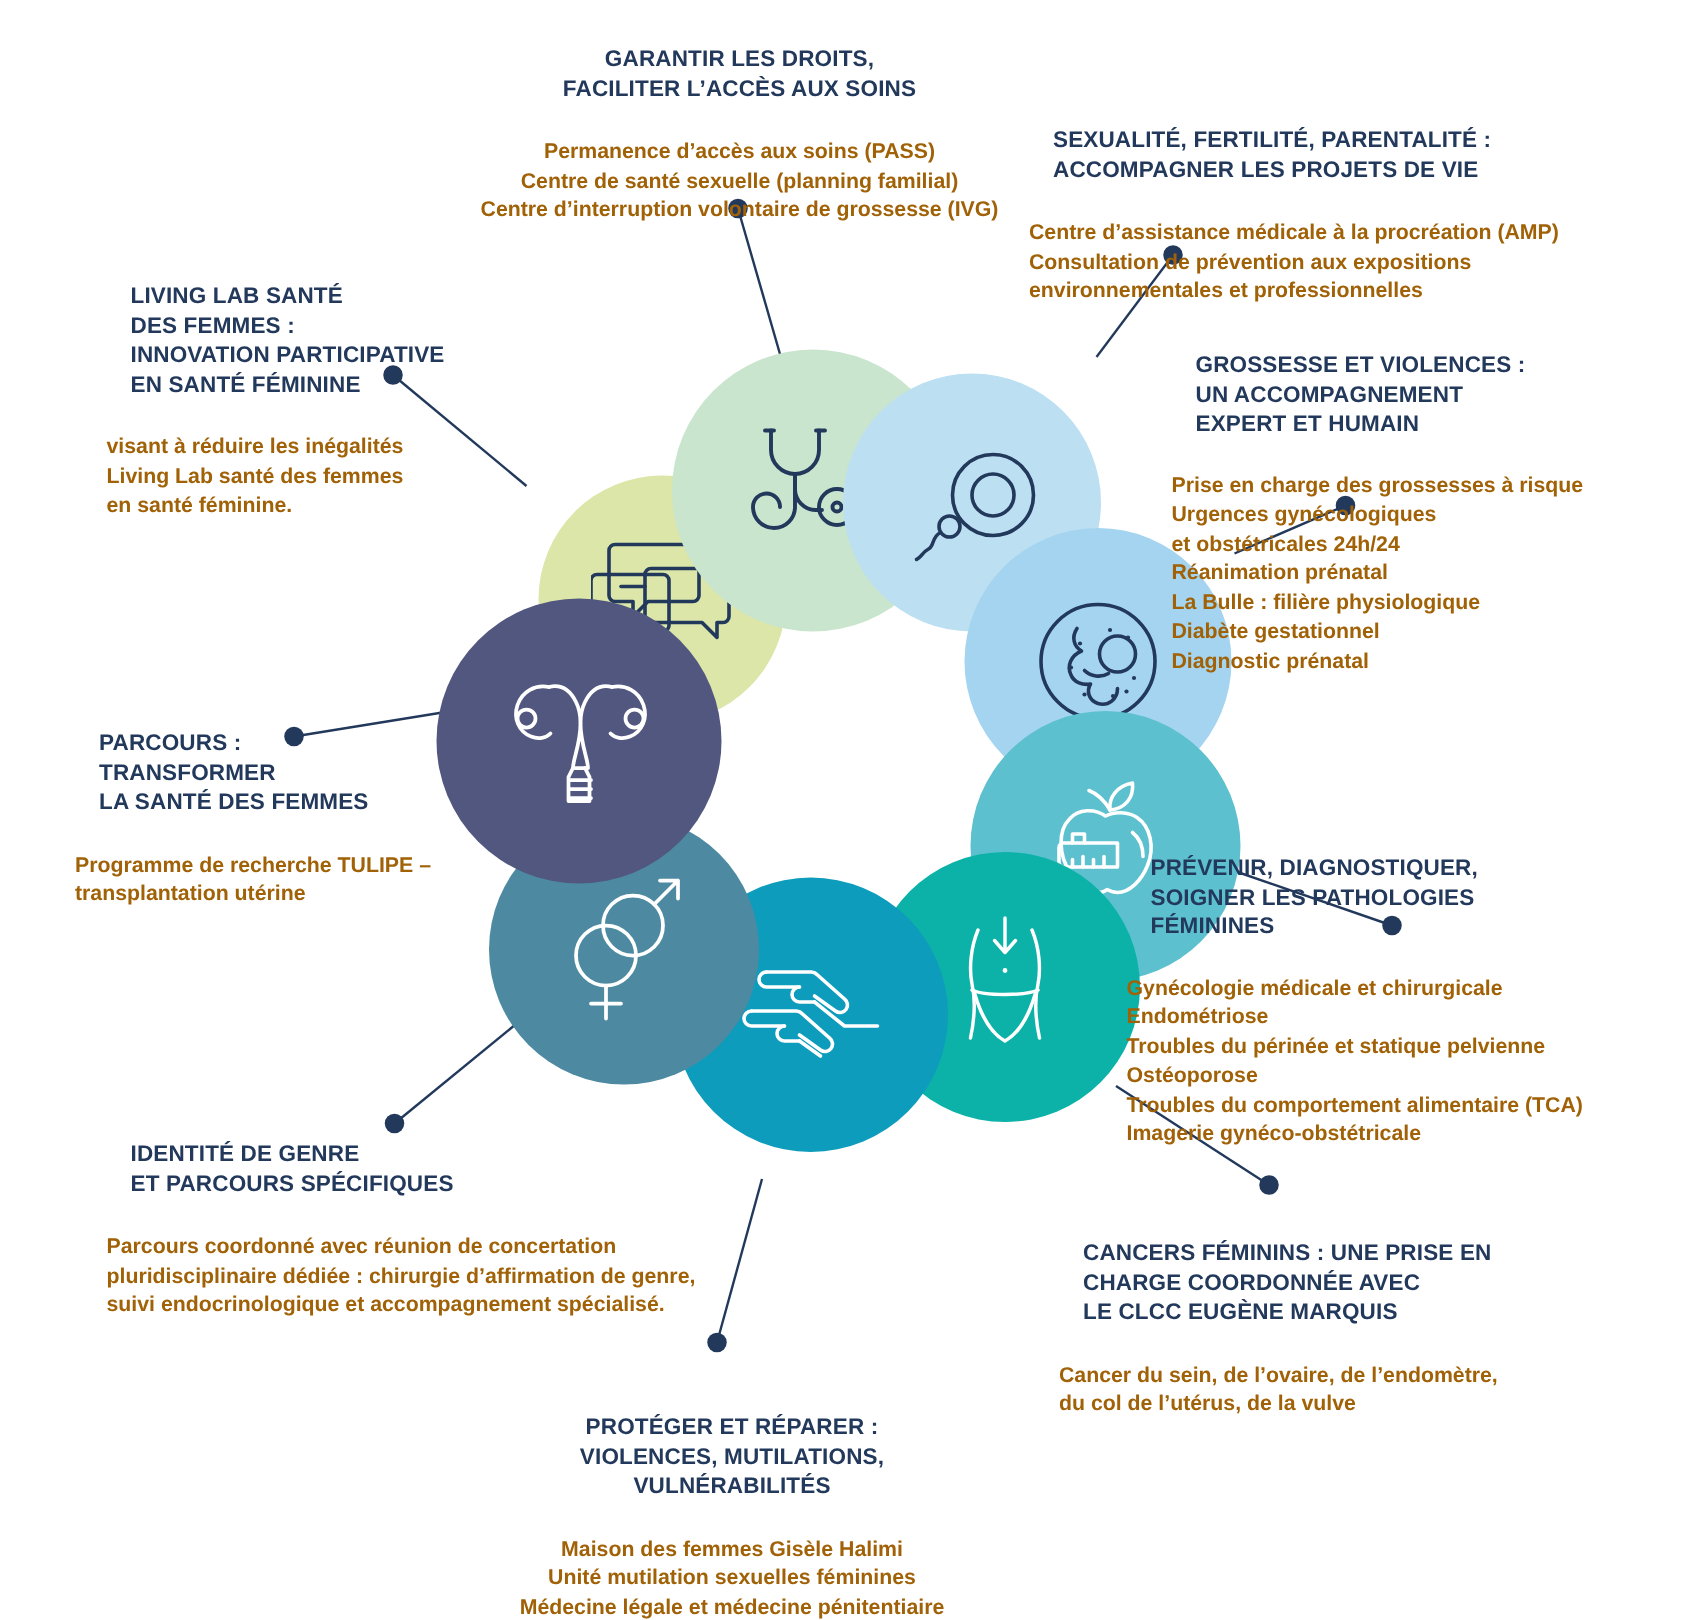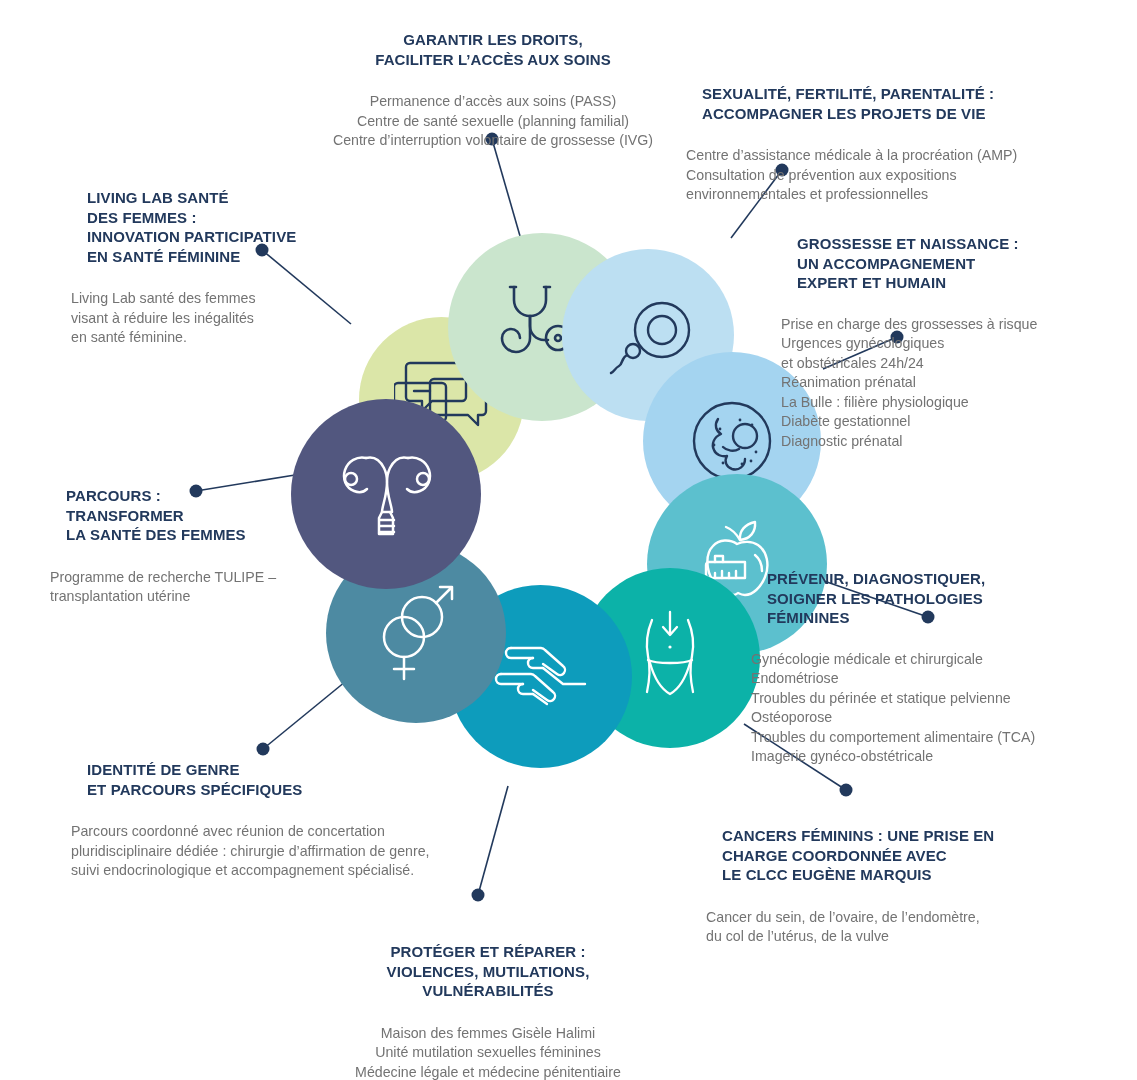--- a/index.html
+++ b/index.html
@@ -27,22 +27,22 @@
     line-height:1.30;
     font-weight:bold;
     letter-spacing:0.1px;
     color:#22395c;
   }
   .block ul{margin:0;padding:0;list-style:none;}
   .block li, .block p{
     margin:0;
     font-size:14.2px;
     line-height:1.38;
-    color:#737373;
-    font-weight:normal;
+    color:#a16207;
+    font-weight:bold;
   }
   .ta-r{text-align:left;}
   .ta-l{text-align:left;}
   .ta-c{text-align:center;}
   .gap{height:7px;}
   .gap-s{height:6px;}
 </style>
 </head>
 <body>
 
@@ -214,21 +214,21 @@
     <div class="gap"></div>
     <ul>
       <li>Centre d’assistance médicale à la procréation (AMP)</li>
       <li>Consultation de prévention aux expositions</li>
       <li>environnementales et professionnelles</li>
     </ul>
   </div>
 
   <div class="block ta-r" style="left:781px;top:218px;width:300px;">
     <h3>
-      <span>GROSSESSE ET NAISSANCE :</span><br>
+      <span>GROSSESSE ET VIOLENCES :</span><br>
       <span>UN ACCOMPAGNEMENT</span><br>
       <span>EXPERT ET HUMAIN</span>
     </h3>
     <div class="gap-s"></div>
     <ul>
       <li>Prise en charge des grossesses à risque</li>
       <li>Urgences gynécologiques</li>
       <li>et obstétricales 24h/24</li>
       <li>Réanimation prénatal</li>
       <li>La Bulle : filière physiologique</li>
@@ -309,19 +309,19 @@
 
   <div class="block ta-l" style="left:71px;top:172px;width:300px;">
     <h3>
       <span>LIVING LAB SANTÉ</span><br>
       <span>DES FEMMES :</span><br>
       <span>INNOVATION PARTICIPATIVE</span><br>
       <span>EN SANTÉ FÉMININE</span>
     </h3>
     <div class="gap"></div>
     <ul>
+      <li>visant à réduire les inégalités</li>
       <li>Living Lab santé des femmes</li>
-      <li>visant à réduire les inégalités</li>
       <li>en santé féminine.</li>
     </ul>
   </div>
 
 </div>
 
 </body></html>

